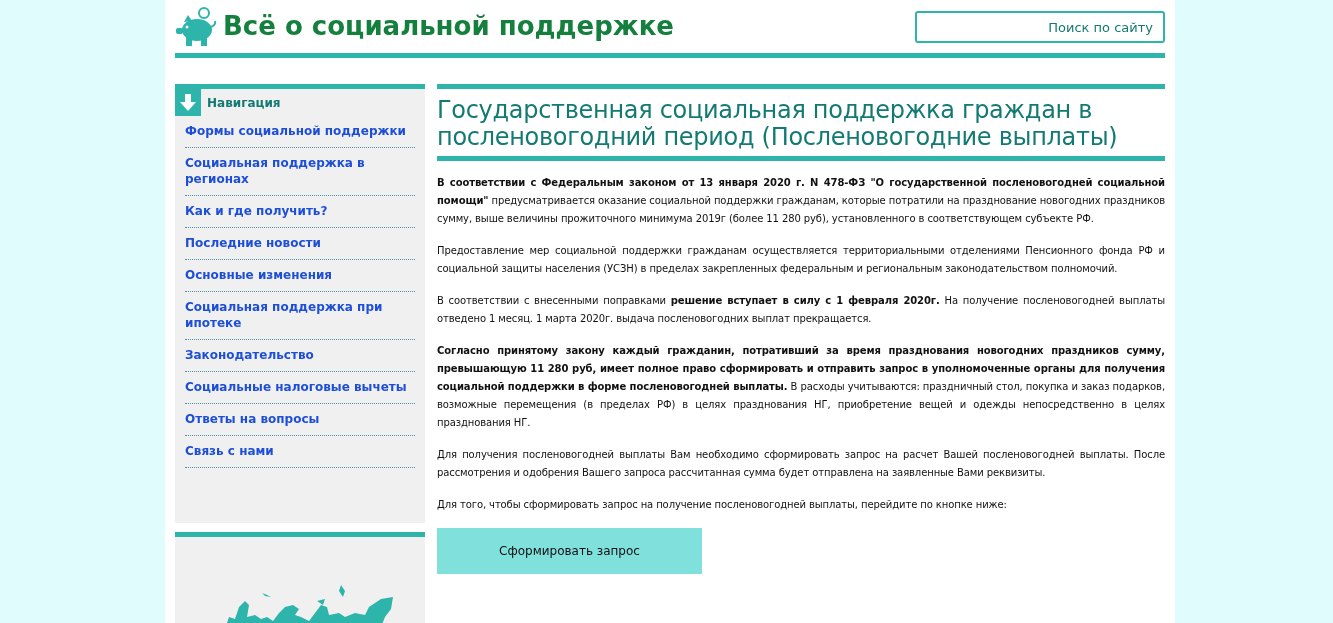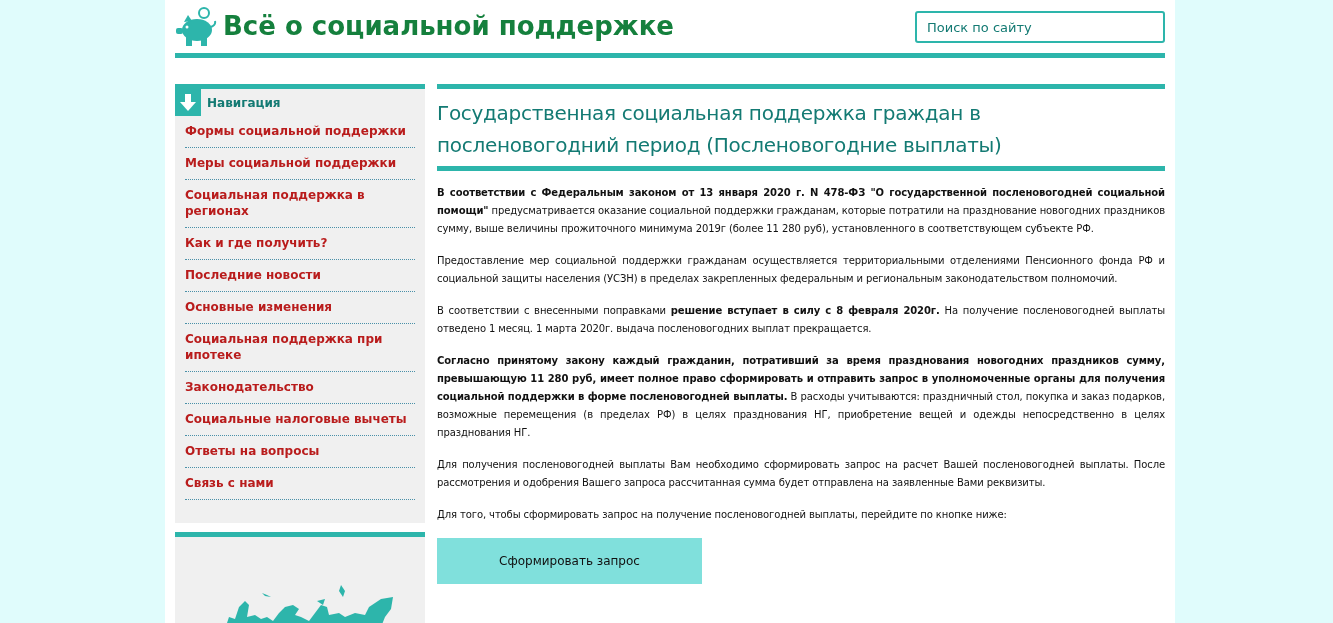--- a/index.html
+++ b/index.html
@@ -16,47 +16,47 @@
   .logo { position: absolute; left: 10px; top: 5px; height: 42px; display: flex; align-items: center; }
   .logo svg { display: block; }
   .logo-text {
     margin-left: 6px; font-family: "DejaVu Sans", sans-serif; font-weight: bold;
     font-size: 26px; color: #15803d; letter-spacing: 0px; line-height: 40px;
   }
   .search {
     position: absolute; left: 750px; top: 11px; width: 250px; height: 32px;
     box-sizing: border-box; border: 2px solid #2db5ab; border-radius: 3px;
     background: #fff; color: #137a73; font-size: 13px; padding: 0 10px;
-    font-family: "DejaVu Sans", sans-serif; outline: none;
+    font-family: "DejaVu Sans", sans-serif; outline: none; text-align: right;
   }
   .search::placeholder { color: #137a73; }
   .header-bar { position: absolute; left: 10px; top: 53px; width: 990px; height: 5px; background: #2db5ab; }
 
   
   .block { position: absolute; left: 10px; width: 250px; background: #f0f0f0; border-top: 5px solid #2db5ab; }
   .block-nav { top: 84px; height: 434px; }
   .block-regions { top: 532px; height: 100px; overflow: hidden; }
   .block-head { height: 27px; display: flex; align-items: center; text-align: right; }
   .arrow-box {
     width: 26px; height: 27px; background: #2db5ab; display: flex; align-items: center; justify-content: center;
   }
   .block-title { margin-left: 6px; font-size: 12px; font-weight: bold; color: #137a73; }
   .nav-list { list-style: none; margin: 0; padding: 0 10px 0 10px; }
   .nav-item {
     border-bottom: 1px dotted #4a90a8; padding: 7px 0 8px 0;
-    font-size: 12px; font-weight: bold; color: #b91c1c; line-height: 16px;
+    font-size: 12px; font-weight: bold; color: #1d4ed8; line-height: 16px;
     cursor: pointer;
   }
   .map { position: absolute; left: 30px; top: 40px; }
 
   
   .main { position: absolute; left: 272px; top: 84px; width: 728px; }
   .title-top { height: 5px; background: #2db5ab; }
   .title {
-    margin: 8px 0 0 0; font-size: 20px; font-weight: normal; color: #137a73; line-height: 32px;
+    margin: 8px 0 0 0; font-size: 24px; font-weight: normal; color: #137a73; line-height: 27px;
     font-family: "DejaVu Sans", sans-serif; letter-spacing: -0.3px;
   }
   .title-bottom { height: 5px; background: #2db5ab; margin-top: 5px; }
   .content p {
     margin: 0 0 14px 0; font-size: 10px; line-height: 18px; color: #111; text-align: justify;
     letter-spacing: -0.1px;
   }
   .content { margin-top: 13px; }
   .cta {
     display: block; width: 265px; height: 46px; border: none; background: #80e0dc;
@@ -93,21 +93,20 @@
       <span class="arrow-box">
         <svg width="16" height="18" viewBox="0 0 16 18">
             <rect x="5" y="0" width="6" height="9" fill="#fff"></rect>
             <path d="M0 8 L16 8 L8 17 Z" fill="#fff"></path>
           </svg>
       </span>
       <span class="block-title">Навигация</span>
     </div>
     <ul class="nav-list">
       <li class="nav-item">Формы социальной поддержки</li>
-      <li class="nav-item">Меры социальной поддержки</li>
       <li class="nav-item">Социальная поддержка в регионах</li>
       <li class="nav-item">Как и где получить?</li>
       <li class="nav-item">Последние новости</li>
       <li class="nav-item">Основные изменения</li>
       <li class="nav-item">Социальная поддержка при ипотеке</li>
       <li class="nav-item">Законодательство</li>
       <li class="nav-item">Социальные налоговые вычеты</li>
       <li class="nav-item">Ответы на вопросы</li>
       <li class="nav-item">Связь с нами</li>
     </ul>
@@ -126,20 +125,20 @@
   </div>
 
   <div class="main">
     <div class="title-top"></div>
     <h1 class="title">Государственная социальная поддержка граждан в посленовогодний период (Посленовогодние выплаты)</h1>
     <div class="title-bottom"></div>
 
     <div class="content">
       <p><b>В соответствии с Федеральным законом от 13 января 2020 г. N 478-ФЗ "О государственной посленовогодней социальной помощи"</b><span> предусматривается оказание социальной поддержки гражданам, которые потратили на празднование новогодних праздников сумму, выше величины прожиточного минимума 2019г (более 11 280 руб), установленного в соответствующем субъекте РФ.</span></p>
       <p>Предоставление мер социальной поддержки гражданам осуществляется территориальными отделениями Пенсионного фонда РФ и социальной защиты населения (УСЗН) в пределах закрепленных федеральным и региональным законодательством полномочий.</p>
-      <p><span>В соответствии с внесенными поправками </span><b>решение вступает в силу с 8 февраля 2020г.</b><span> На получение посленовогодней выплаты отведено 1 месяц. 1 марта 2020г. выдача посленовогодних выплат прекращается.</span></p>
+      <p><span>В соответствии с внесенными поправками </span><b>решение вступает в силу с 1 февраля 2020г.</b><span> На получение посленовогодней выплаты отведено 1 месяц. 1 марта 2020г. выдача посленовогодних выплат прекращается.</span></p>
       <p><b>Согласно принятому закону каждый гражданин, потративший за время празднования новогодних праздников сумму, превышающую 11 280 руб, имеет полное право сформировать и отправить запрос в уполномоченные органы для получения социальной поддержки в форме посленовогодней выплаты.</b><span> В расходы учитываются: праздничный стол, покупка и заказ подарков, возможные перемещения (в пределах РФ) в целях празднования НГ, приобретение вещей и одежды непосредственно в целях празднования НГ.</span></p>
       <p>Для получения посленовогодней выплаты Вам необходимо сформировать запрос на расчет Вашей посленовогодней выплаты. После рассмотрения и одобрения Вашего запроса рассчитанная сумма будет отправлена на заявленные Вами реквизиты.</p>
       <p>Для того, чтобы сформировать запрос на получение посленовогодней выплаты, перейдите по кнопке ниже:</p>
       <button class="cta">Сформировать запрос</button>
     </div>
   </div>
 </div>
 
 </body></html>

